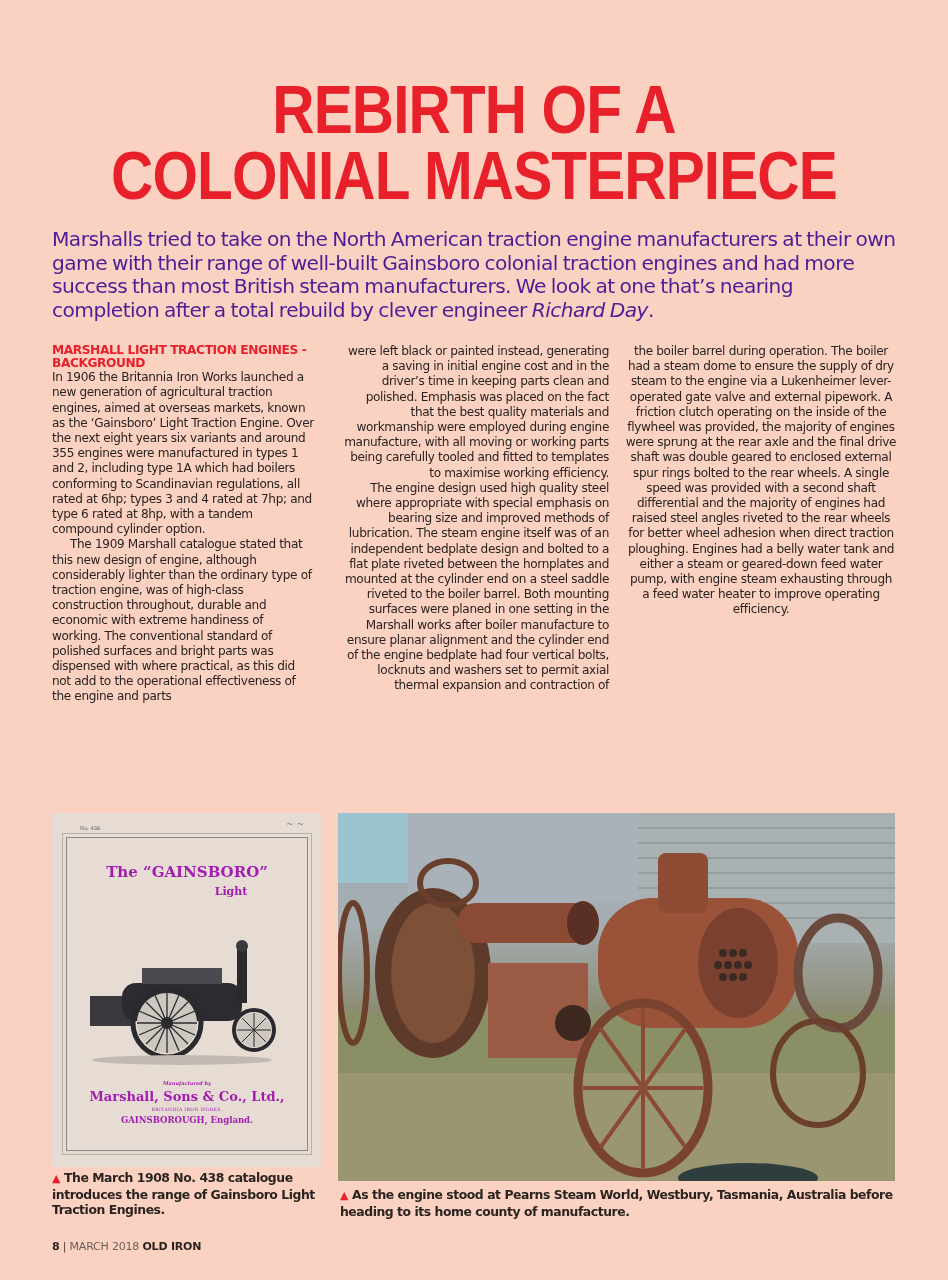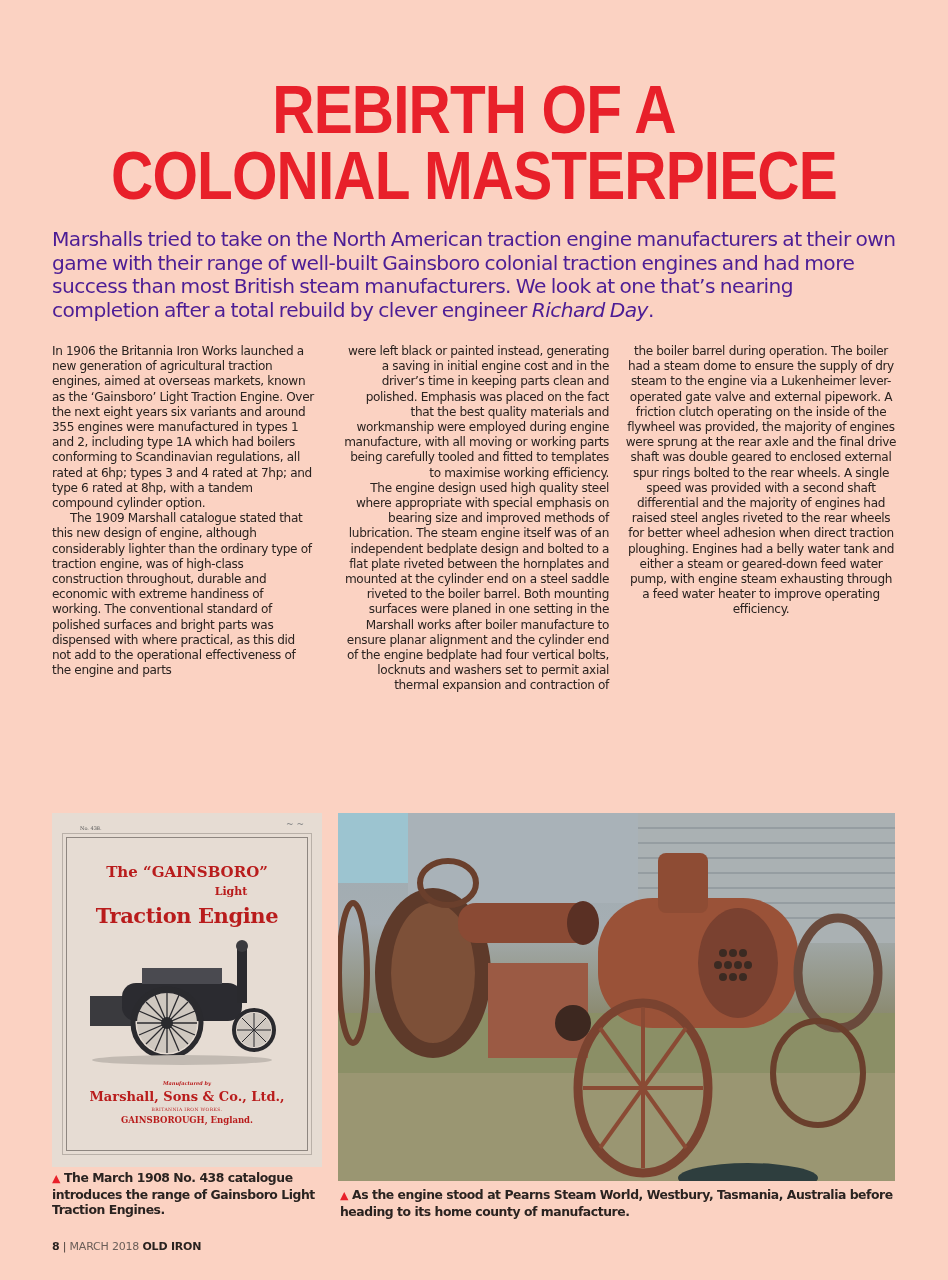--- a/index.html
+++ b/index.html
@@ -72,21 +72,21 @@
   .footer .date { color: #6a5e58; }
 
   
   .cat-frame {
     position: absolute; left: 14px; top: 24px; right: 14px; bottom: 16px;
     border: 1.5px solid #8e8680;
     outline: 1px solid #b9b0a8; outline-offset: 3px;
   }
   .cat-no { position: absolute; left: 28px; top: 12px; font-size: 5px; color: #555; font-family: "DejaVu Serif", serif; }
   .cat-sig { position: absolute; right: 18px; top: 6px; font-size: 9px; color: #8a8a8a; font-style: italic; font-family: "DejaVu Serif", serif; }
-  .cat-text { position: absolute; left: 0; width: 270px; text-align: center; color: #b91c1c; font-family: "DejaVu Serif", serif; font-weight: bold; }
+  .cat-text { position: absolute; left: 0; width: 270px; text-align: center; color: #a21caf; font-family: "DejaVu Serif", serif; font-weight: bold; }
   .cat-t1 { top: 50px; font-size: 15px; }
   .cat-t2 { top: 72px; font-size: 11px; padding-left: 44px; }
   .cat-t3 { top: 90px; font-size: 21px; letter-spacing: -0.4px; }
   .cat-t4 { top: 267px; font-size: 5px; font-style: italic; }
   .cat-t5 { top: 276px; font-size: 13px; }
   .cat-t6 { top: 294px; font-size: 4.5px; font-weight: normal; letter-spacing: 0.4px; }
   .cat-t7 { top: 302px; font-size: 8.5px; }
   .cat-engine { position: absolute; left: 30px; top: 125px; width: 210px; height: 130px; }
 
   .eng-svg { position: absolute; left: 0; top: 0; width: 557px; height: 368px; }
@@ -97,40 +97,40 @@
 <div class="headline">
   <div>REBIRTH OF A</div>
   <div>COLONIAL MASTERPIECE</div>
 </div>
 
 <div class="standfirst">
   <span>Marshalls tried to take on the North American traction engine manufacturers at their own game with their range of well-built Gainsboro colonial traction engines and had more success than most British steam manufacturers. We look at one that’s nearing completion after a total rebuild by clever engineer </span><em>Richard Day</em><span>.</span>
 </div>
 
 <div class="col col1">
+  <div class="section-head">MARSHALL LIGHT TRACTION ENGINES - BACKGROUND</div>
   <p>In 1906 the Britannia Iron Works launched a new generation of agricultural traction engines, aimed at overseas markets, known as the ‘Gainsboro’ Light Traction Engine. Over the next eight years six variants and around 355 engines were manufactured in types 1 and 2, including type 1A which had boilers conforming to Scandinavian regulations, all rated at 6hp; types 3 and 4 rated at 7hp; and type 6 rated at 8hp, with a tandem compound cylinder option.</p>
   <p class="indent">The 1909 Marshall catalogue stated that this new design of engine, although considerably lighter than the ordinary type of traction engine, was of high-class construction throughout, durable and economic with extreme handiness of working. The conventional standard of polished surfaces and bright parts was dispensed with where practical, as this did not add to the operational effectiveness of the engine and parts</p>
 </div>
 
 <div class="col col2">
   <p>were left black or painted instead, generating a saving in initial engine cost and in the driver’s time in keeping parts clean and polished. Emphasis was placed on the fact that the best quality materials and workmanship were employed during engine manufacture, with all moving or working parts being carefully tooled and fitted to templates to maximise working efficiency.</p>
   <p class="indent">The engine design used high quality steel where appropriate with special emphasis on bearing size and improved methods of lubrication. The steam engine itself was of an independent bedplate design and bolted to a flat plate riveted between the hornplates and mounted at the cylinder end on a steel saddle riveted to the boiler barrel. Both mounting surfaces were planed in one setting in the Marshall works after boiler manufacture to ensure planar alignment and the cylinder end of the engine bedplate had four vertical bolts, locknuts and washers set to permit axial thermal expansion and contraction of</p>
 </div>
 
 <div class="col col3">
   <p>the boiler barrel during operation. The boiler had a steam dome to ensure the supply of dry steam to the engine via a Lukenheimer lever-operated gate valve and external pipework. A friction clutch operating on the inside of the flywheel was provided, the majority of engines were sprung at the rear axle and the final drive shaft was double geared to enclosed external spur rings bolted to the rear wheels. A single speed was provided with a second shaft differential and the majority of engines had raised steel angles riveted to the rear wheels for better wheel adhesion when direct traction ploughing. Engines had a belly water tank and either a steam or geared-down feed water pump, with engine steam exhausting through a feed water heater to improve operating efficiency.</p>
 </div>
 
 <div class="photo photo-catalogue">
   <div class="cat-frame"></div>
   <div class="cat-no">No. 438.</div>
   <div class="cat-sig">~ ~</div>
   <div class="cat-text cat-t1">The “GAINSBORO”</div>
   <div class="cat-text cat-t2">Light</div>
-  <div class="cat-text cat-t3">Traction Engine</div>
   <svg class="cat-engine" viewBox="0 0 210 130">
     <rect x="8" y="58" width="42" height="30" fill="#3a3a3e"></rect>
     <rect x="40" y="45" width="120" height="38" rx="14" fill="#2b2b30"></rect>
     <rect x="155" y="5" width="10" height="60" fill="#2a2a2e"></rect>
     <circle cx="160" cy="8" r="6" fill="#3a3a3e"></circle>
     <rect x="60" y="30" width="80" height="16" fill="#4a4a50"></rect>
     <circle cx="85" cy="85" r="34" fill="none" stroke="#2a2a2e" stroke-width="5"></circle>
     <circle cx="85" cy="85" r="30" fill="#cfc8c0"></circle>
     <g stroke="#2a2a2e" stroke-width="1.3">
       <line x1="85" y1="55" x2="85" y2="115"></line>

